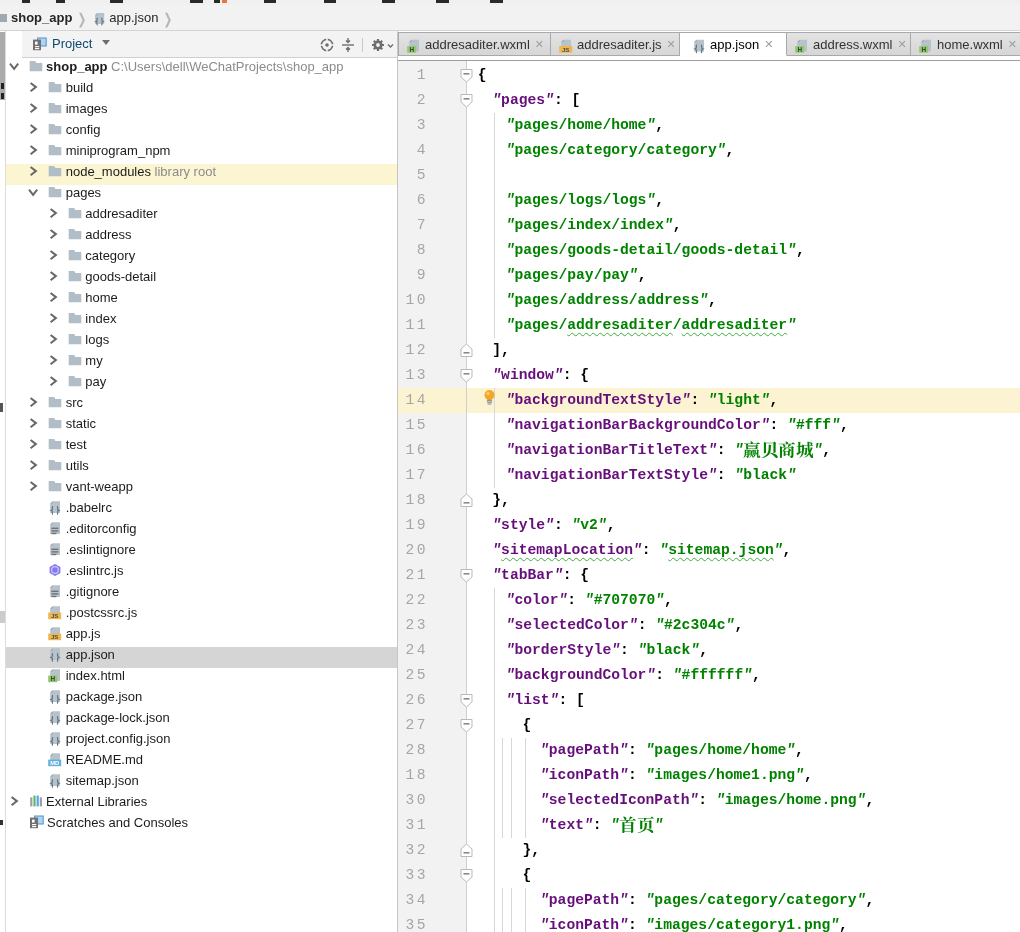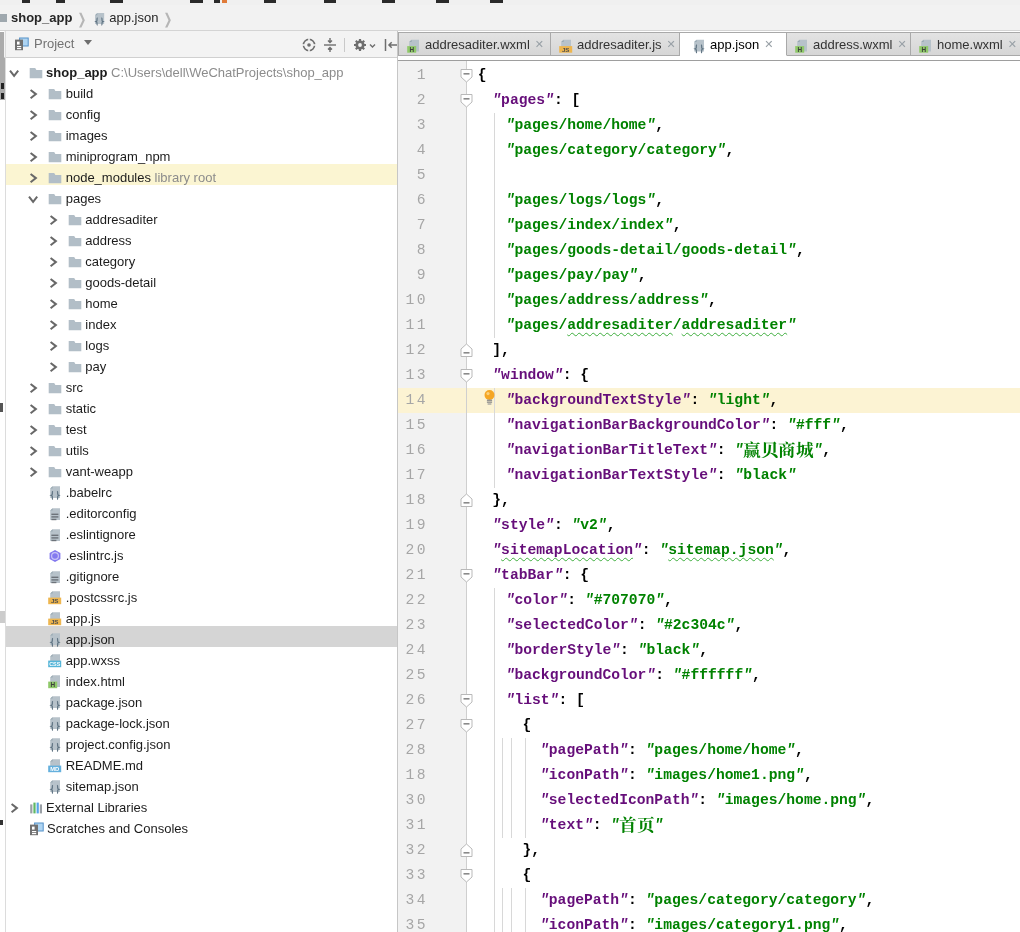--- a/index.html
+++ b/index.html
@@ -11,27 +11,27 @@
 #bc b {font-weight:bold}
 #bc .bsep {color:#b6b6b6;font-size:10.5px;margin:0 5px;transform:scaleY(1.4);display:inline-block}
 #bc .bci {margin:0 3px -3px 2px}
 #stripe {position:absolute;left:0;top:31px;width:5px;height:901px;background:#fff}
 #stripe .g1 {position:absolute;left:0;top:1px;width:4.5px;height:68px;background:#ababab}
 #stripe .m1 {position:absolute;left:1px;top:52px;width:2.5px;height:6px;background:#222}
 #stripe .m2 {position:absolute;left:1px;top:62px;width:2.5px;height:6px;background:#222}
 #stripe .g2 {position:absolute;left:0;top:580px;width:4.5px;height:12px;background:#ccc}
 #stripe .m3 {position:absolute;left:0;top:372px;width:3px;height:9px;background:#555}
 #stripe .m4 {position:absolute;left:0;top:789px;width:2.5px;height:5px;background:#333}
-#phead {position:absolute;left:4px;top:31px;width:393px;height:27px;background:#f3f3f3;
-  border-bottom:1px solid #d0d0d0;font-size:13px;color:#737373}
+#phead {position:absolute;left:22px;top:31px;width:393px;height:27px;background:#f3f3f3;
+  border-bottom:1px solid #d0d0d0;font-size:13px;color:#0c4a6e}
 #phead .pic {position:absolute;left:10px;top:6px}
 #phead .pt {position:absolute;left:30px;top:5px}
 #phead .pd {position:absolute;left:80px;top:9px;width:0;height:0;border:4px solid transparent;border-top:5px solid #6e6e6e}
 #tree {position:absolute;left:5px;top:59px;width:392px;height:873px;background:#fff;font-size:13px;color:#1c1c1c}
-.tr {height:21px;display:flex;align-items:flex-end;white-space:nowrap}
+.tr {height:21px;display:flex;align-items:flex-start;white-space:nowrap}
 .tr.lib {background:#fbf5d2}
 .tr.sel {background:#d5d5d5}
 .tr .ch {width:12px;height:14px;flex:none;margin-right:8px}
 .tr .ic {flex:none;margin-right:3.5px}
 .gy {color:#8c8c8c}
 #treeline {position:absolute;left:5px;top:31px;width:1px;height:901px;background:#dcdcdc}
 #pborder {position:absolute;left:397px;top:31px;width:1px;height:901px;background:#c6c6c6}
 #tabs {position:absolute;left:398px;top:31px;width:622px;height:30px;background:#fff;display:flex;overflow:hidden}
 .tab {position:relative;flex:none;height:24px;margin-top:1px;background:linear-gradient(#e3e3e3,#d6d6d6);
   border:1px solid #a9a9a9;border-left:none;display:flex;align-items:center;font-size:13px;color:#333;overflow:hidden}
@@ -148,38 +148,38 @@
         </svg>
         <span class="tl">build</span>
       </div>
 <div class="tr " style="padding-left:23.200000000000003px">
         <svg class="ch" width="12" height="14" viewBox="0 0 12 14">
           <path d="M2.6,3.0 L7.9,7.1 L2.6,11.2" fill="none" stroke="#686868" stroke-width="2"></path>
         </svg>
         <svg class="ic" width="14" height="14" viewBox="0 0 14 14">
           <path d="M0.7,2.1 h5.5 l1.2,1.9 h5.9 v8.3 H0.7 Z" fill="#b2bec7"></path>
         </svg>
+        <span class="tl">images</span>
+      </div>
+<div class="tr " style="padding-left:23.200000000000003px">
+        <svg class="ch" width="12" height="14" viewBox="0 0 12 14">
+          <path d="M2.6,3.0 L7.9,7.1 L2.6,11.2" fill="none" stroke="#686868" stroke-width="2"></path>
+        </svg>
+        <svg class="ic" width="14" height="14" viewBox="0 0 14 14">
+          <path d="M0.7,2.1 h5.5 l1.2,1.9 h5.9 v8.3 H0.7 Z" fill="#b2bec7"></path>
+        </svg>
         <span class="tl">config</span>
       </div>
 <div class="tr " style="padding-left:23.200000000000003px">
         <svg class="ch" width="12" height="14" viewBox="0 0 12 14">
           <path d="M2.6,3.0 L7.9,7.1 L2.6,11.2" fill="none" stroke="#686868" stroke-width="2"></path>
         </svg>
         <svg class="ic" width="14" height="14" viewBox="0 0 14 14">
           <path d="M0.7,2.1 h5.5 l1.2,1.9 h5.9 v8.3 H0.7 Z" fill="#b2bec7"></path>
         </svg>
-        <span class="tl">images</span>
-      </div>
-<div class="tr " style="padding-left:23.200000000000003px">
-        <svg class="ch" width="12" height="14" viewBox="0 0 12 14">
-          <path d="M2.6,3.0 L7.9,7.1 L2.6,11.2" fill="none" stroke="#686868" stroke-width="2"></path>
-        </svg>
-        <svg class="ic" width="14" height="14" viewBox="0 0 14 14">
-          <path d="M0.7,2.1 h5.5 l1.2,1.9 h5.9 v8.3 H0.7 Z" fill="#b2bec7"></path>
-        </svg>
         <span class="tl">miniprogram_npm</span>
       </div>
 <div class="tr lib" style="padding-left:23.200000000000003px">
         <svg class="ch" width="12" height="14" viewBox="0 0 12 14">
           <path d="M2.6,3.0 L7.9,7.1 L2.6,11.2" fill="none" stroke="#686868" stroke-width="2"></path>
         </svg>
         <svg class="ic" width="14" height="14" viewBox="0 0 14 14">
           <path d="M0.7,2.1 h5.5 l1.2,1.9 h5.9 v8.3 H0.7 Z" fill="#b2bec7"></path>
         </svg>
         <span class="tl">node_modules<span class="gy">&nbsp;library root</span></span>
@@ -248,20 +248,29 @@
         <span class="tl">index</span>
       </div>
 <div class="tr " style="padding-left:42.800000000000004px">
         <svg class="ch" width="12" height="14" viewBox="0 0 12 14">
           <path d="M2.6,3.0 L7.9,7.1 L2.6,11.2" fill="none" stroke="#686868" stroke-width="2"></path>
         </svg>
         <svg class="ic" width="14" height="14" viewBox="0 0 14 14">
           <path d="M0.7,2.1 h5.5 l1.2,1.9 h5.9 v8.3 H0.7 Z" fill="#b2bec7"></path>
         </svg>
         <span class="tl">logs</span>
+      </div>
+<div class="tr " style="padding-left:42.800000000000004px">
+        <svg class="ch" width="12" height="14" viewBox="0 0 12 14">
+          <path d="M2.6,3.0 L7.9,7.1 L2.6,11.2" fill="none" stroke="#686868" stroke-width="2"></path>
+        </svg>
+        <svg class="ic" width="14" height="14" viewBox="0 0 14 14">
+          <path d="M0.7,2.1 h5.5 l1.2,1.9 h5.9 v8.3 H0.7 Z" fill="#b2bec7"></path>
+        </svg>
+        <span class="tl">my</span>
       </div>
 <div class="tr " style="padding-left:42.800000000000004px">
         <svg class="ch" width="12" height="14" viewBox="0 0 12 14">
           <path d="M2.6,3.0 L7.9,7.1 L2.6,11.2" fill="none" stroke="#686868" stroke-width="2"></path>
         </svg>
         <svg class="ic" width="14" height="14" viewBox="0 0 14 14">
           <path d="M0.7,2.1 h5.5 l1.2,1.9 h5.9 v8.3 H0.7 Z" fill="#b2bec7"></path>
         </svg>
         <span class="tl">pay</span>
       </div>
@@ -387,30 +396,20 @@
         <span class="ch"></span>
         <svg class="ic" width="14" height="15" viewBox="0 0 14 15">
           <path d="M4.6,1.2 H12 V13 H2.2 V3.6 Z" fill="#b7c2ca"></path>
           <path d="M4.6,1.2 V3.6 H2.2 Z" fill="#98a8b2"></path>
           <g fill="none" stroke="#5f7382" stroke-width="1.25">
             <path d="M5.0,6.3 C3.9,6.5 4.4,8.0 4.3,9.0 C4.2,10.0 3.3,10.3 3.3,10.3 C3.3,10.3 4.2,10.6 4.3,11.6 C4.4,12.6 3.9,14.1 5.0,14.3"></path>
             <path d="M9.0,6.3 C10.1,6.5 9.6,8.0 9.7,9.0 C9.8,10.0 10.7,10.3 10.7,10.3 C10.7,10.3 9.8,10.6 9.7,11.6 C9.6,12.6 10.1,14.1 9.0,14.3"></path>
           </g>
         </svg>
         <span class="tl">app.json</span>
-      </div>
-<div class="tr " style="padding-left:23.200000000000003px">
-        <span class="ch"></span>
-        <svg class="ic" width="14" height="15" viewBox="0 0 14 15">
-          <path d="M4.6,1.2 H12 V13 H2.2 V3.6 Z" fill="#b7c2ca"></path>
-          <path d="M4.6,1.2 V3.6 H2.2 Z" fill="#98a8b2"></path>
-          <rect x="0.2" y="7.6" width="13" height="6.6" fill="#55b5d8"></rect>
-          <text x="6.7" y="13" font-family="Liberation Sans, sans-serif" font-size="5.4" font-weight="bold" fill="#fff" text-anchor="middle">CSS</text>
-        </svg>
-        <span class="tl">app.wxss</span>
       </div>
 <div class="tr " style="padding-left:23.200000000000003px">
         <span class="ch"></span>
         <svg class="ic" width="14" height="15" viewBox="0 0 14 15">
           <path d="M4.6,1.2 H12 V13 H2.2 V3.6 Z" fill="#b7c2ca"></path>
           <path d="M4.6,1.2 V3.6 H2.2 Z" fill="#98a8b2"></path>
           <rect x="0.2" y="7.6" width="9" height="6.6" fill="#8fc969"></rect>
           <text x="4.7" y="13" font-family="Liberation Sans, sans-serif" font-size="6.4" font-weight="bold" fill="#3e3e3e" text-anchor="middle">H</text>
         </svg>
         <span class="tl">index.html</span>

